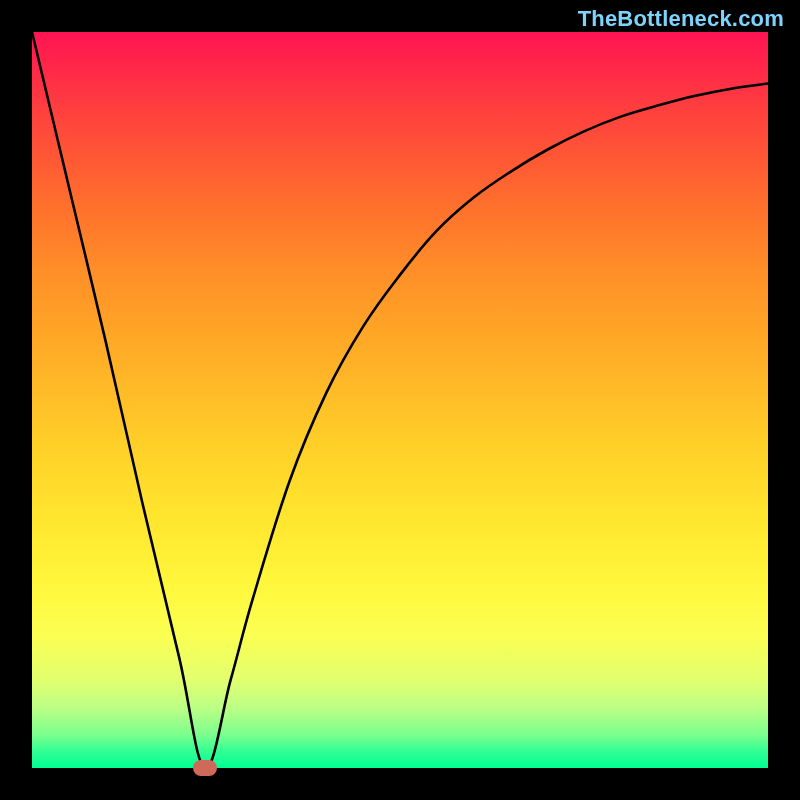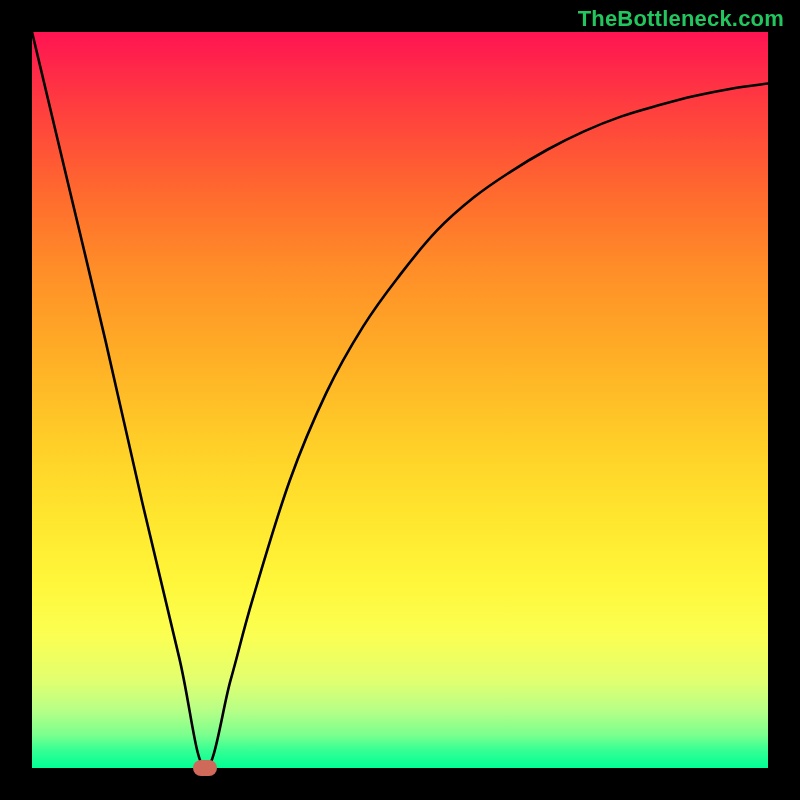--- a/index.html
+++ b/index.html
@@ -14,21 +14,21 @@
   .frame {
     position: relative;
     width: 800px;
     height: 800px;
     background: #000;
   }
   .attribution {
     position: absolute;
     top: 6px;
     right: 16px;
-    color: #22c55e;
+    color: #7dd3fc;
     font-size: 22px;
     font-weight: 600;
     letter-spacing: 0.2px;
   }
   .plot {
     position: absolute;
     left: 32px;
     top: 32px;
     width: 736px;
     height: 736px;

